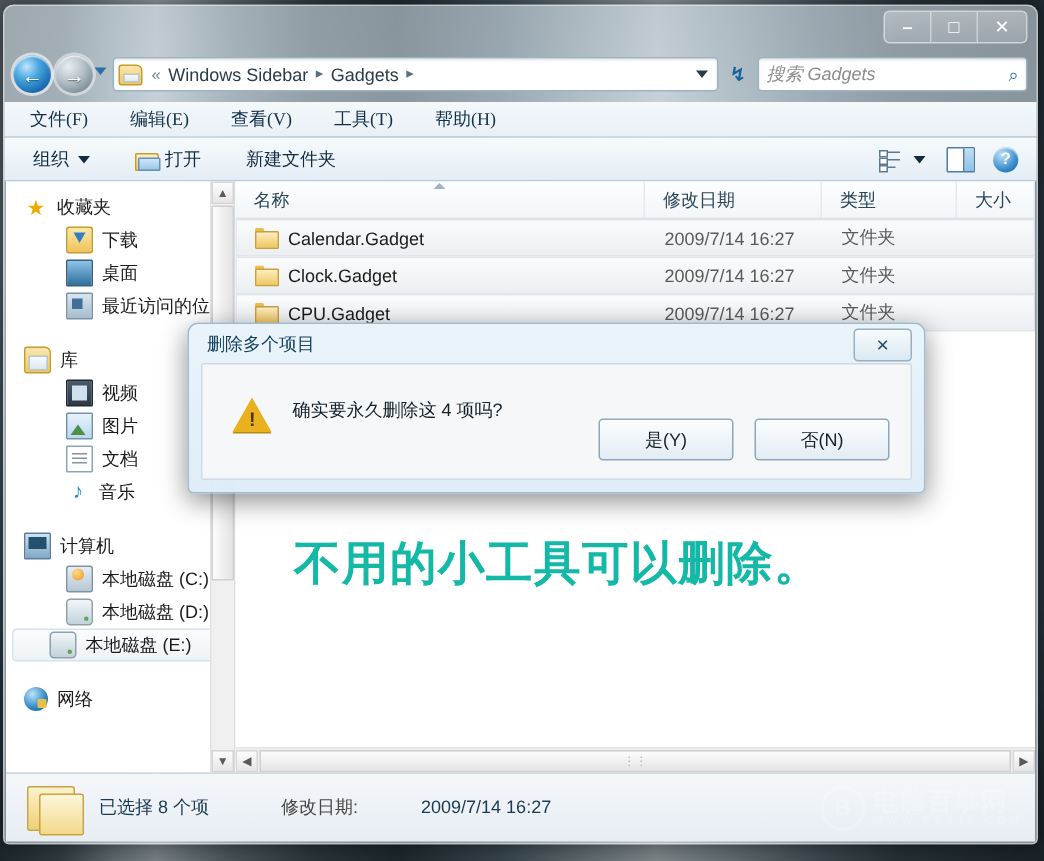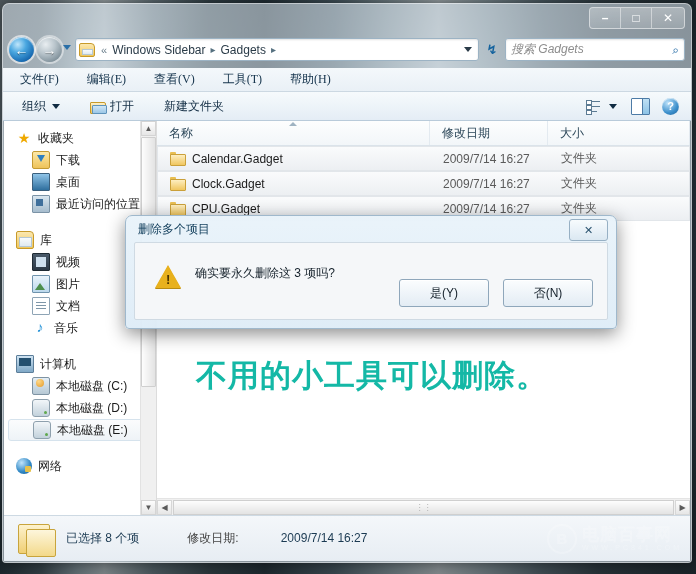--- a/index.html
+++ b/index.html
@@ -109,21 +109,21 @@
      background:radial-gradient(circle at 35% 30%,#bfe3fa,#3a8ecb 60%,#1d5e96 100%);
      color:#fff;font-size:11px;font-weight:bold;display:flex;align-items:center;justify-content:center;
      box-shadow:inset 0 1px 1px rgba(255,255,255,.7);}
 
   
   #bodyarea{position:absolute;left:1px;top:117px;right:1px;bottom:47px;background:#fff;display:flex;}
   #navpane{width:152px;background:#fff;position:relative;overflow:hidden;padding-top:6px;box-sizing:border-box;}
   .navgroup{margin-bottom:2px;}
   .navrow{display:flex;align-items:center;height:22px;padding-left:20px;font-size:12px;color:#1b1b1b;white-space:nowrap;}
   .navrow.head{padding-left:12px;font-weight:normal;}
-  .navrow.child{padding-left:28px;}
+  .navrow.child{padding-left:40px;}
   .navrow.sel{background:linear-gradient(180deg,#fbfcfd,#eef3f7);
      border:1px solid #d6e3ed;border-radius:3px;margin:0 4px 0 4px;padding-left:24px;height:20px;}
   .navspacer{height:12px;}
   .ico{width:16px;height:16px;margin-right:6px;flex:none;position:relative;display:inline-block;}
   .ico-star{color:#efa900;font-size:14px;line-height:16px;text-align:center;}
   .ico-down{background:linear-gradient(180deg,#fde9a8,#eec35a);border:1px solid #c49a33;border-radius:2px;}
   .ico-down:after{content:"";position:absolute;left:4px;top:3px;width:0;height:0;
      border-left:4px solid transparent;border-right:4px solid transparent;border-top:7px solid #2f7fc0;}
   .ico-desk{background:linear-gradient(180deg,#8fc4e8,#2f6f9e);border:1px solid #3a5f7d;border-radius:1px;}
   .ico-recent{background:linear-gradient(180deg,#d9e6ef,#a6bccd);border:1px solid #7b93a6;border-radius:1px;}
@@ -399,20 +399,21 @@
         <div class="sbbtn bot">▼</div>
       </div>
     </div>
 
     <div id="navsplit"></div>
 
     <div id="listpane">
       <div id="colhead">
         <div class="colcell c-name sorted">名称</div>
         <div class="colcell c-date">修改日期</div>
+        <div class="colcell c-type">类型</div>
         <div class="colcell c-size">大小</div>
       </div>
 
       <div class="frow sel">
         <div class="fcell c-name">
           <span class="ico-folder"></span>
           <span>Calendar.Gadget</span>
         </div>
         <div class="fcell c-date date">2009/7/14 16:27</div>
         <div class="fcell c-type type">文件夹</div>
@@ -467,19 +468,19 @@
 <div id="annot">不用的小工具可以删除。</div>
 
 <div id="dlg">
   <div id="dlgtitle">删除多个项目</div>
   <div id="dlgclose">✕</div>
   <div id="dlgbody">
     <div id="warnicon">
       <div class="tri"></div>
       <div class="bang">!</div>
     </div>
-    <div id="dlgmsg">确实要永久删除这 3 项吗?</div>
+    <div id="dlgmsg">确实要永久删除这 4 项吗?</div>
     <div id="dlgbtns">
       <div class="dbtn">是(Y)</div>
       <div class="dbtn">否(N)</div>
     </div>
   </div>
 </div>
 
 </body></html>

